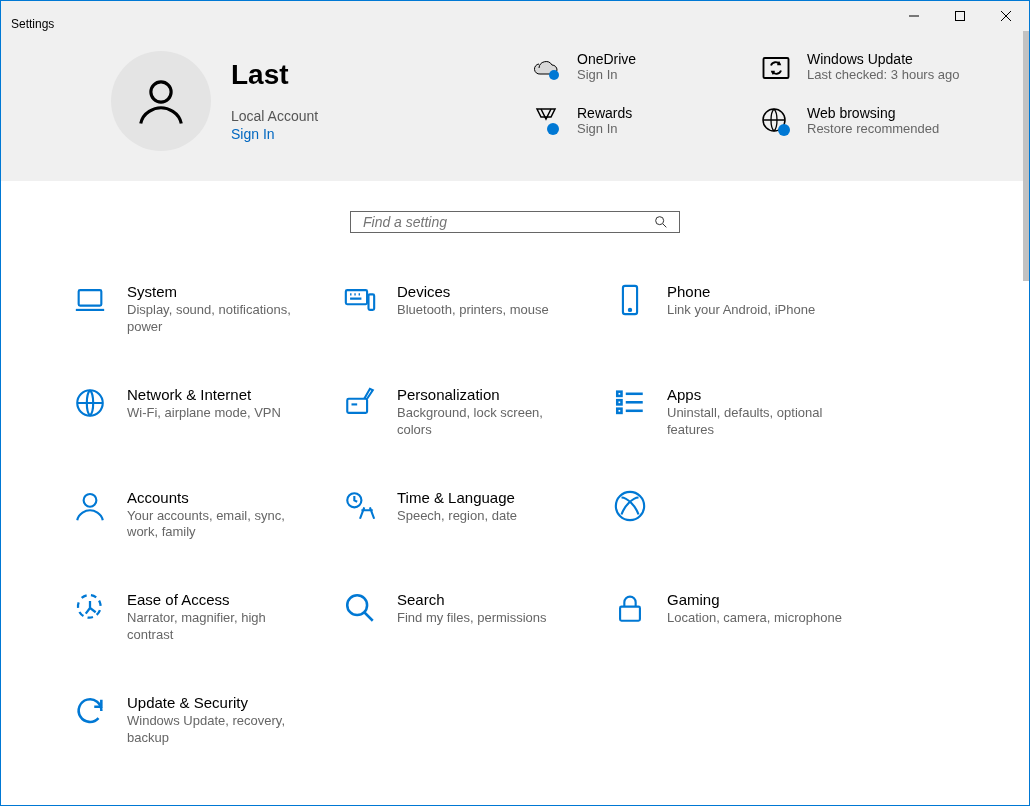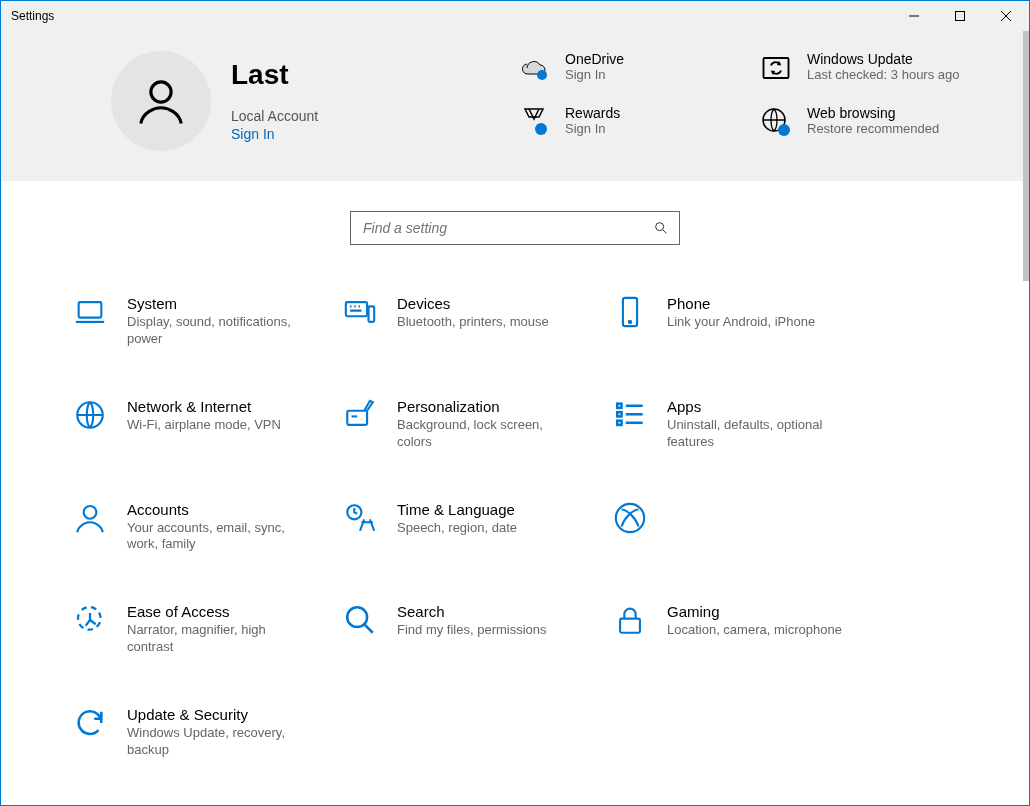--- a/index.html
+++ b/index.html
@@ -1,42 +1,42 @@
 <!DOCTYPE html>
 <html><head>
 <meta charset="utf-8">
 <style>
   * { box-sizing: border-box; }
   html, body { margin: 0; padding: 0; font-family: "Segoe UI", Arial, sans-serif; }
   body { width: 1030px; height: 806px; border: 1px solid #0078d4; background: #fff; overflow: hidden; position: relative; }
 
   
-  .titlebar { height: 30px; background: #f0f0f0; display: flex; align-items: center; }
+  .titlebar { height: 30px; background: #f0f0f0; display: flex; align-items: flex-end; }
   .titlebar .title { font-size: 12px; padding-left: 10px; color: #000; }
   .titlebar .spacer { flex: 1; }
   .tbtn { width: 46px; height: 30px; display: flex; align-items: center; justify-content: center; color: #000; }
   .tbtn svg { stroke: #000; stroke-width: 1; fill: none; }
 
   
   .header { background: #f0f0f0; padding: 20px 60px 30px 110px; display: flex; align-items: flex-start; }
   .account { display: flex; align-items: center; gap: 20px; }
   .avatar { width: 100px; height: 100px; border-radius: 50%; background: #e4e4e4; display: flex; align-items: center; justify-content: center; }
   .accname { font-size: 28px; font-weight: 600; line-height: 1.1; }
   .accrole { font-size: 14px; color: #555; margin-top: 17px; }
   .acclink { font-size: 14px; color: #0067c0; margin-top: 2px; cursor: pointer; }
 
-  .tiles { margin-left: auto; display: grid; grid-template-columns: 210px 210px; gap: 20px 32px; }
+  .tiles { margin-left: auto; display: grid; grid-template-columns: 210px 210px; gap: 20px 20px; }
   .tile { display: flex; gap: 14px; align-items: flex-start; }
   .tile .tic { width: 34px; height: 34px; flex: none; display:flex; align-items:center; justify-content:center; }
   .tile .ttitle { font-size: 14px; color: #000; }
   .tile .tsub { font-size: 13px; color: #666; }
 
   
   .searchwrap { display: flex; justify-content: center; margin-top: 30px; }
-  .search { width: 330px; height: 34px; border: 1px solid #666; display: flex; align-items: center; padding: 0 10px; gap: 8px; }
+  .search { width: 330px; height: 22px; border: 1px solid #666; display: flex; align-items: center; padding: 0 10px; gap: 8px; }
   .search input { flex: 1; border: none; outline: none; font-size: 14px; font-style: italic; color: #555; background: transparent; }
 
   
   .grid { padding: 50px 60px 10px 72px; display: grid; grid-template-columns: repeat(3, 270px); gap: 0 0; row-gap: 50px; }
   .cat { display: flex; gap: 20px; align-items: flex-start; cursor: default; }
   .cic { width: 34px; height: 34px; flex: none; display:flex; align-items:center; justify-content:center; }
   .cat .ctitle { font-size: 15px; color: #000; }
   .cat .csub { font-size: 13px; color: #666; max-width: 180px; line-height: 1.3; margin-top:2px;}
 
   .blue { color:#0078d4; }

